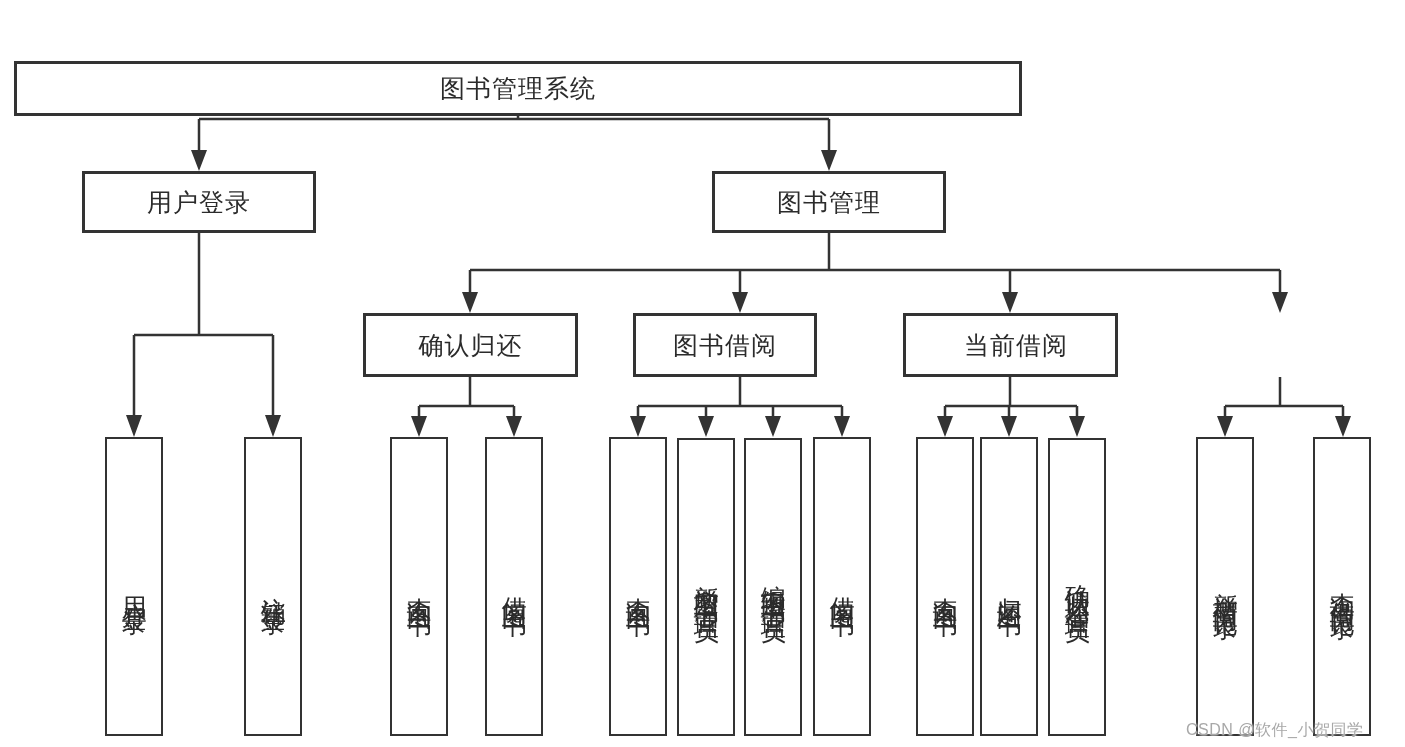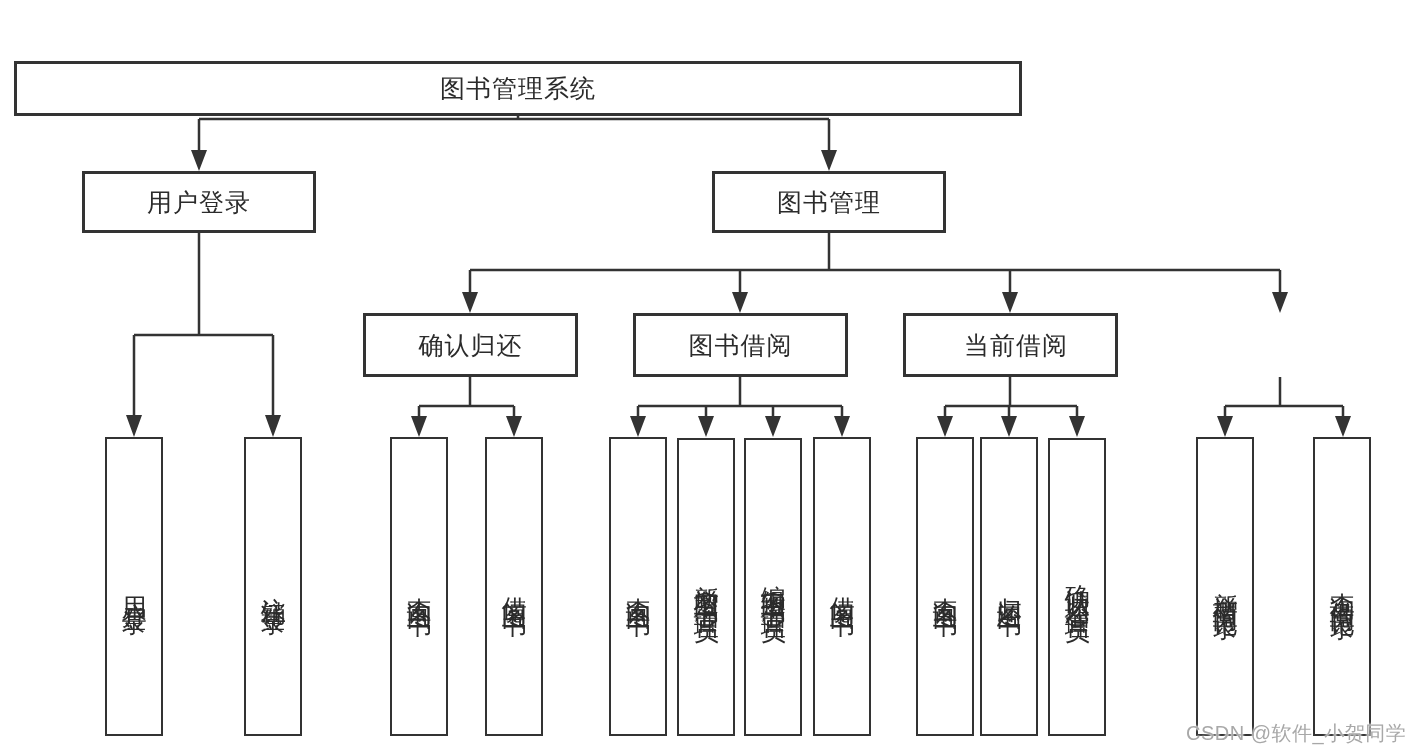--- a/index.html
+++ b/index.html
@@ -21,21 +21,21 @@
     text-align:center;
   }
   .hbox{border:3px solid var(--line);font-size:25px;letter-spacing:1px;line-height:1;}
   .root{border-width:3px;margin-top:48px;}
   .vbox{
     border:2.5px solid var(--line);font-size:25px;
     writing-mode:vertical-rl;text-orientation:mixed;letter-spacing:5px;
     line-height:1.1;
   }
   .watermark{
-    position:absolute;color:var(--wm);font-size:20px;letter-spacing:0.5px;
+    position:absolute;color:var(--wm);font-size:16px;letter-spacing:0.5px;
     text-shadow:0 0 3px #ffffff,0 0 2px #ffffff;white-space:nowrap;
   }
 </style>
 </head>
 <body>
 
 <div id="canvas">
 
   <svg id="connectors" viewBox="0 0 1405 747" xmlns="http://www.w3.org/2000/svg">
 
@@ -58,21 +58,21 @@
          M1069 416 L1085 416 L1077 437 Z
          M1217 416 L1233 416 L1225 437 Z  M1335 416 L1351 416 L1343 437 Z"></path>
   </svg>
 
   <div class="node hbox root" style="left:14px;top:13px;width:1008px;height:55px;">图书管理系统</div>
 
   <div class="node hbox" style="left:82px;top:171px;width:234px;height:62px;">用户登录</div>
   <div class="node hbox" style="left:712px;top:171px;width:234px;height:62px;">图书管理</div>
 
   <div class="node hbox" style="left:363px;top:313px;width:215px;height:64px;">确认归还</div>
-  <div class="node hbox" style="left:633px;top:313px;width:215px;height:64px;">图书借阅</div>
+  <div class="node hbox" style="left:633px;top:313px;width:184px;height:64px;">图书借阅</div>
   <div class="node hbox" style="left:903px;top:313px;width:215px;height:64px;padding-left:11px;">当前借阅</div>
 
   <div class="node vbox" style="left:105px;top:437px;width:58px;height:299px;">用户登录</div>
   <div class="node vbox" style="left:244px;top:437px;width:58px;height:299px;">注销登录</div>
 
   <div class="node vbox" style="left:390px;top:437px;width:58px;height:299px;">查询图书</div>
   <div class="node vbox" style="left:485px;top:437px;width:58px;height:299px;">借阅图书</div>
 
   <div class="node vbox" style="left:609px;top:437px;width:58px;height:299px;">查询图书</div>
   <div class="node vbox" style="left:677px;top:438px;width:58px;height:298px;">新增图书（管理员）</div>

